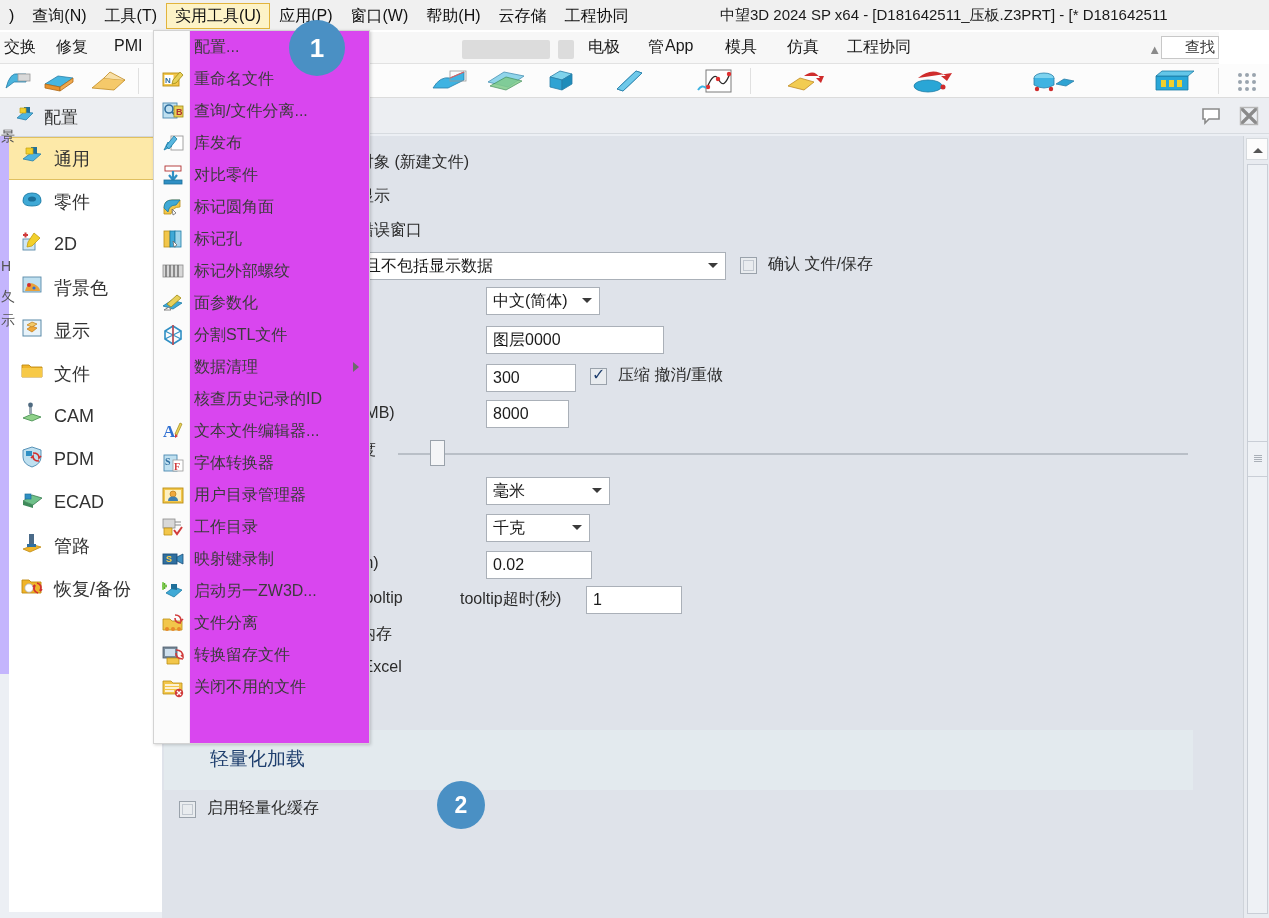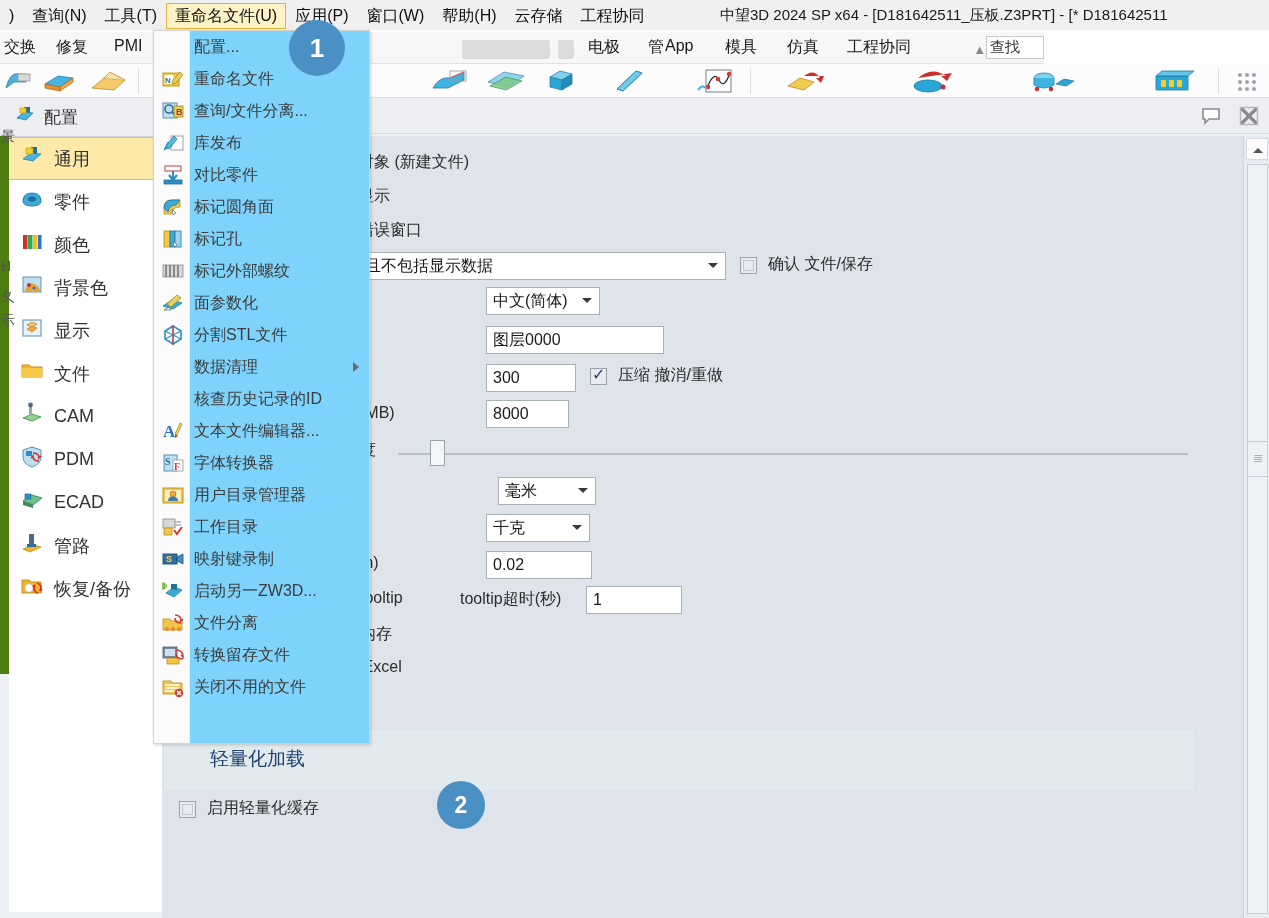--- a/index.html
+++ b/index.html
@@ -32,23 +32,24 @@
     padding: 3px 9px; white-space: nowrap; line-height: 20px;
   }
   .menu-item.active {
     background: #fdf3c7;
     border: 1px solid #e2b43c;
     padding: 2px 8px;
   }
 
   
   .ribbon-tabs {
-    position: absolute; left: 0; top: 32px; width: 1044px; height: 32px;
+    position: absolute; left: 0; top: 32px; width: 1219px; height: 32px;
     background: #f7f7f7;
     border-bottom: 1px solid #e2e2e2;
+    text-align: right;
   }
   .ribbon-tab {
     position: absolute; top: 5px; font-size: 16px; color: #1a1a1a; white-space: nowrap;
   }
   .redact {
     position: absolute; background: #dcdcdc; border-radius: 2px;
   }
   .ribbon-chevron {
     position: absolute; right: 58px; top: 10px; font-size: 13px; color: #8a8a8a;
   }
@@ -74,21 +75,21 @@
   .dlg-titlebar {
     position: absolute; left: 0; top: 0; width: 1269px; height: 36px;
     background: #eceef2;
     border-bottom: 1px solid #d7dbe0;
   }
   .dlg-btn { position: absolute; top: 7px; width: 22px; height: 22px; }
 
   
   .sidebar {
     position: absolute; left: 0px; top: 0px; width: 162px; height: 576px;
-    background: #4d7c0f;
+    background: #c4b5fd;
     border-right: 1px solid #c9ced6;
   }
   .sb-header {
     position: absolute; left: 0; top: 0; width: 162px; height: 38px;
     background: #eceef2; display: flex; align-items: center; padding-left: 14px; gap: 8px;
   }
   .sb-header-label { font-size: 17px; color: #333; }
   .sb-list {
     position: absolute; left: 9px; top: 38px; width: 153px; height: 776px;
     background: #ffffff; border-top: 1px solid #d2d6dc;
@@ -179,21 +180,21 @@
     background: #eef1f5; border: 1px solid #c9ced6;
   }
   .vsb-thumb::after {
     content: ""; position: absolute; left: 6px; top: 13px; width: 8px; height: 8px;
     background: repeating-linear-gradient(#aab0b8 0 1px, transparent 1px 2px);
   }
 
   
   .dropdown {
     position: absolute; left: 153px; top: 30px; width: 217px; height: 714px;
-    background: #7dd3fc; border: 1px solid #d3d3d3;
+    background: #d946ef; border: 1px solid #d3d3d3;
     box-shadow: 1px 1px 3px rgba(0,0,0,0.18);
     z-index: 60;
   }
   .dd-gutter {
     position: absolute; left: 0; top: 0; width: 36px; height: 100%;
     background: #fbfbfb; border-right: 1px solid #ededed;
   }
   .dd-item {
     position: relative; height: 32px; display: flex; align-items: center;
     font-size: 16px; color: #3c3c3c; padding-left: 40px; white-space: nowrap;
@@ -226,21 +227,21 @@
 </head>
 <body>
 
 <div id="root">
 
   <div class="app-titlebar">
     <div class="menubar">
       <div class="menu-item">)</div>
       <div class="menu-item">查询(N)</div>
       <div class="menu-item">工具(T)</div>
-      <div class="menu-item active">重命名文件(U)</div>
+      <div class="menu-item active">实用工具(U)</div>
       <div class="menu-item">应用(P)</div>
       <div class="menu-item">窗口(W)</div>
       <div class="menu-item">帮助(H)</div>
       <div class="menu-item">云存储</div>
       <div class="menu-item">工程协同</div>
     </div>
     <div class="app-title">中望3D 2024 SP x64 - [D181642511_压板.Z3PRT]  - [* D181642511</div>
   </div>
 
   <div class="ribbon-tabs">
@@ -413,32 +414,31 @@
         <div class="sb-item">
           <span>
             <svg width="24" height="24" viewBox="0 0 24 24">
               <path d="M3 14 Q3 6 12 6 Q21 6 21 14 Q21 19 12 19 Q3 19 3 14Z" fill="#3fa9d6" stroke="#1b7ba5" stroke-width="0.9"></path>
               <ellipse cx="12" cy="12" rx="4" ry="2.6" fill="#1b6f99"></ellipse>
             </svg>
           </span>
           <span>零件</span>
         </div>
 
-
-        <div class="sb-item">
-          <span>
-            <svg width="24" height="24" viewBox="0 0 24 24">
-              <rect x="3" y="5" width="4.5" height="14" fill="#d12f2f"></rect>
-              <rect x="8" y="5" width="4.5" height="14" fill="#2fa84a"></rect>
-              <rect x="13" y="5" width="4.5" height="14" fill="#f2c21c"></rect>
-              <rect x="18" y="5" width="3.5" height="14" fill="#2f6fd1"></rect>
-            </svg>
-          </span>
-          <span>颜色</span>
-        </div>
+        <div class="sb-item">
+          <span>
+            <svg width="24" height="24" viewBox="0 0 24 24">
+              <rect x="3" y="9" width="12" height="11" fill="#cfe6f5" stroke="#5a8aa8" stroke-width="0.9"></rect>
+              <path d="M14 3 L20 8 L12 16 L7 17 L8 12 Z" fill="#f2d02c" stroke="#c29d12" stroke-width="0.8"></path>
+              <path d="M3 5 L8 5 M5.5 2.5 L5.5 7.5" stroke="#d13b3b" stroke-width="2"></path>
+            </svg>
+          </span>
+          <span>2D</span>
+        </div>
+
 
         <div class="sb-item">
           <span>
             <svg width="24" height="24" viewBox="0 0 24 24">
               <rect x="3" y="4" width="18" height="15" fill="#bfe0f0" stroke="#5a8aa8" stroke-width="0.9"></rect>
               <path d="M5 18 Q8 8 14 11 Q20 14 20 18 Z" fill="#e8a23a"></path>
               <circle cx="9" cy="12" r="2" fill="#d12f2f"></circle>
               <circle cx="14" cy="15" r="1.6" fill="#2f6fd1"></circle>
             </svg>
           </span>
@@ -553,21 +553,21 @@
         <div class="chk checked" style="left:372px; top:232px;"></div>
         <div class="lbl" style="left:400px; top:229px;">压缩 撤消/重做</div>
 
         <div class="lbl" style="left:142px; top:268px;">(MB)</div>
         <div class="txtbox" style="left:268px; top:264px; width:83px;">8000</div>
 
         <div class="lbl" style="left:142px; top:304px;">度</div>
         <div class="slider-track" style="left:180px; top:317px; width:790px;"></div>
         <div class="slider-thumb" style="left:212px; top:304px;"></div>
 
-        <div class="combo" style="left:268px; top:341px; width:98px;margin-left:12px;">
+        <div class="combo" style="left:268px; top:341px; width:124px;">
           <span>毫米</span>
           <span class="arrow"></span>
         </div>
 
         <div class="combo" style="left:268px; top:378px; width:104px;">
           <span>千克</span>
           <span class="arrow"></span>
         </div>
 
         <div class="lbl" style="left:142px; top:418px;">m)</div>

